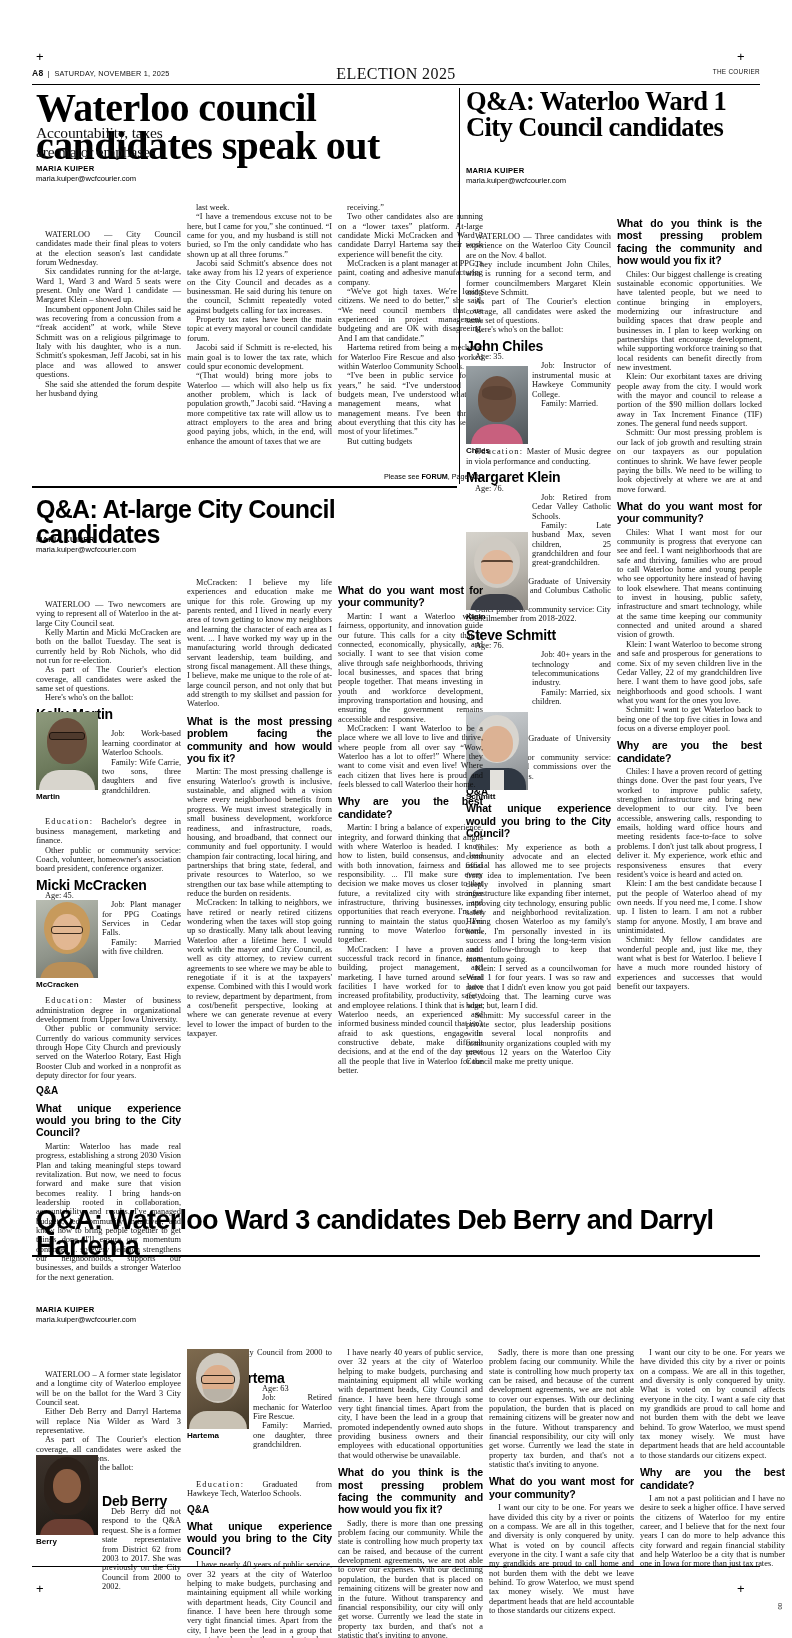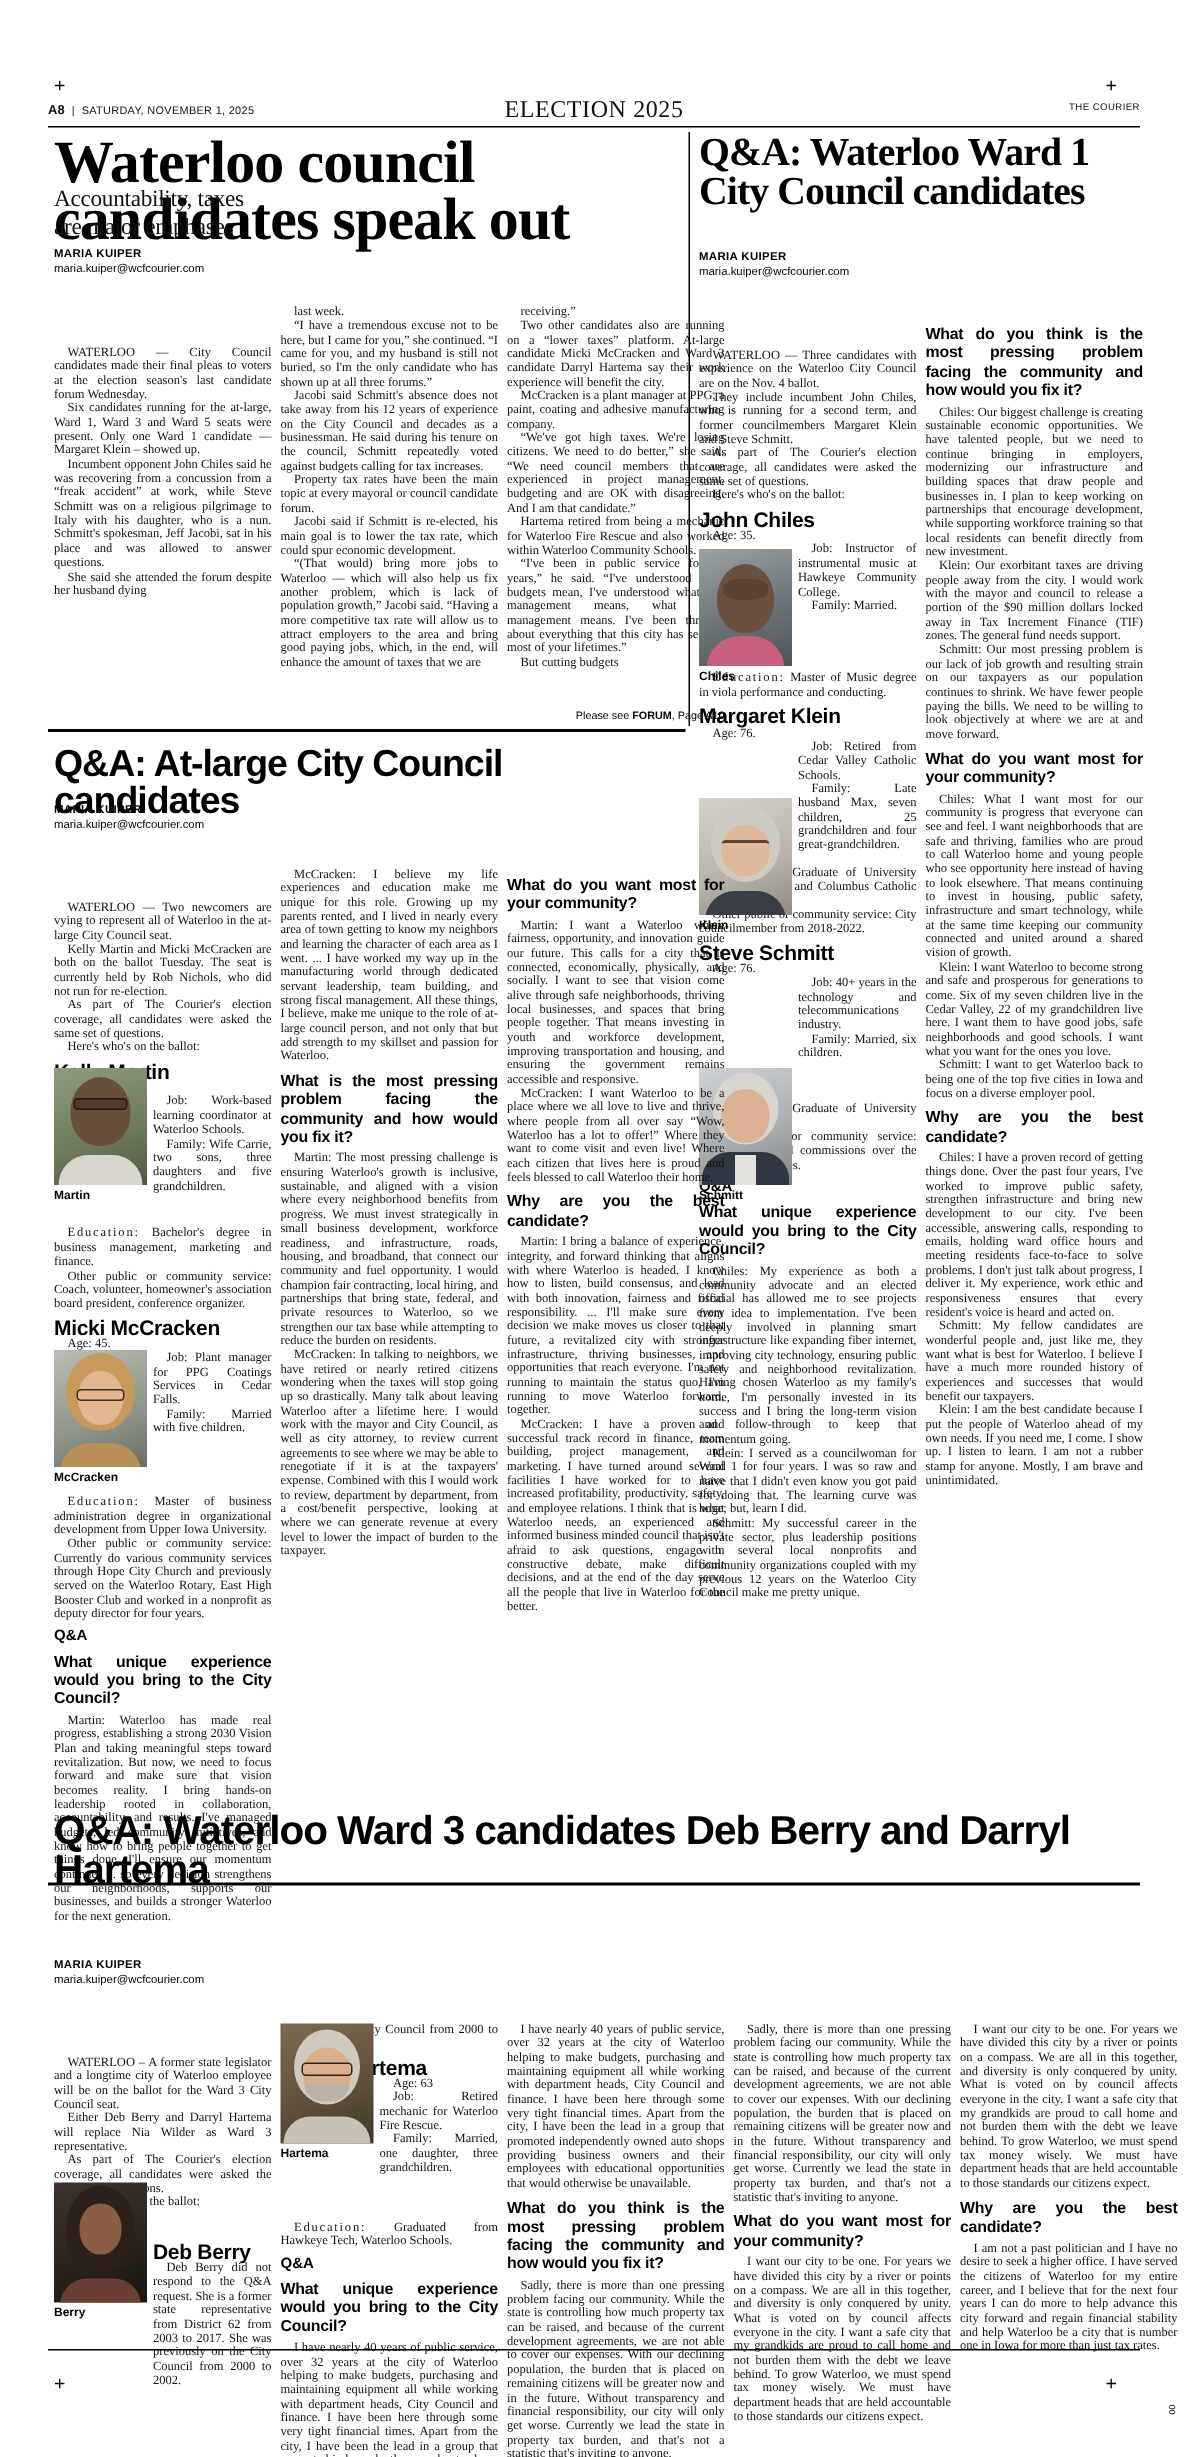--- a/index.html
+++ b/index.html
@@ -210,22 +210,22 @@
       <div class="qhead">What do you think is the most pressing problem facing the community and how would you fix it?</div>
       <p><span class="bold">Chiles:</span> Our biggest challenge is creating sustainable economic opportunities. We have talented people, but we need to continue bringing in employers, modernizing our infrastructure and building spaces that draw people and businesses in. I plan to keep working on partnerships that encourage development, while supporting workforce training so that local residents can benefit directly from new investment.</p>
       <p><span class="bold">Klein:</span> Our exorbitant taxes are driving people away from the city. I would work with the mayor and council to release a portion of the $90 million dollars locked away in Tax Increment Finance (TIF) zones. The general fund needs support.</p>
       <p><span class="bold">Schmitt:</span> Our most pressing problem is our lack of job growth and resulting strain on our taxpayers as our population continues to shrink. We have fewer people paying the bills. We need to be willing to look objectively at where we are at and move forward.</p>
       <div class="qhead">What do you want most for your community?</div>
       <p><span class="bold">Chiles:</span> What I want most for our community is progress that everyone can see and feel. I want neighborhoods that are safe and thriving, families who are proud to call Waterloo home and young people who see opportunity here instead of having to look elsewhere. That means continuing to invest in housing, public safety, infrastructure and smart technology, while at the same time keeping our community connected and united around a shared vision of growth.</p>
       <p><span class="bold">Klein:</span> I want Waterloo to become strong and safe and prosperous for generations to come. Six of my seven children live in the Cedar Valley, 22 of my grandchildren live here. I want them to have good jobs, safe neighborhoods and good schools. I want what you want for the ones you love.</p>
       <p><span class="bold">Schmitt:</span> I want to get Waterloo back to being one of the top five cities in Iowa and focus on a diverse employer pool.</p>
       <div class="qhead">Why are you the best candidate?</div>
       <p><span class="bold">Chiles:</span> I have a proven record of getting things done. Over the past four years, I've worked to improve public safety, strengthen infrastructure and bring new development to our city. I've been accessible, answering calls, responding to emails, holding ward office hours and meeting residents face-to-face to solve problems. I don't just talk about progress, I deliver it. My experience, work ethic and responsiveness ensures that every resident's voice is heard and acted on.</p>
+      <p><span class="bold">Klein:</span> I am the best candidate because I put the people of Waterloo ahead of my own needs. If you need me, I come. I show up. I listen to learn. I am not a rubber stamp for anyone. Mostly, I am brave and unintimidated.</p>
       <p><span class="bold">Schmitt:</span> My fellow candidates are wonderful people and, just like me, they want what is best for Waterloo. I believe I have a much more rounded history of experiences and successes that would benefit our taxpayers.</p>
-      <p><span class="bold">Klein:</span> I am the best candidate because I put the people of Waterloo ahead of my own needs. If you need me, I come. I show up. I listen to learn. I am not a rubber stamp for anyone. Mostly, I am brave and unintimidated.</p>
     </div>
 
   <div class="photo" style="left:466px; top:366px; width:62px; height:78px; background:linear-gradient(160deg,#9aa2a6,#6d7478 55%,#4e5458);">
     <div style="position:absolute;left:12px;top:10px;width:38px;height:46px;border-radius:50% 50% 46% 46%;background:#6b4f3f;"></div>
     <div style="position:absolute;left:16px;top:20px;width:30px;height:14px;background:#5b4234;border-radius:40%;"></div>
     <div style="position:absolute;left:5px;top:58px;width:52px;height:24px;background:#c8607e;border-radius:22px 22px 0 0;"></div>
   </div>
   <div class="cap" style="left:466px; top:446px;">Chiles</div>
 
   <div class="photo" style="left:466px; top:532px; width:62px; height:78px; background:linear-gradient(160deg,#d6d3cc,#b6b2aa 60%,#8f8b84);">

